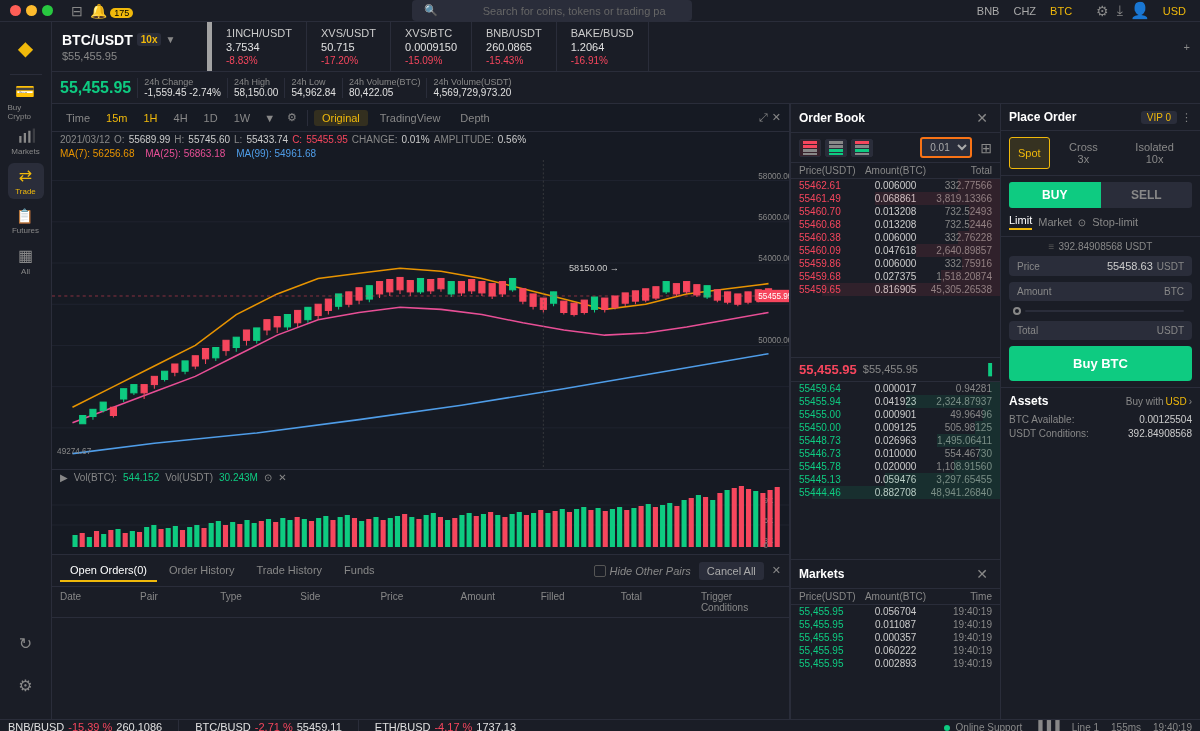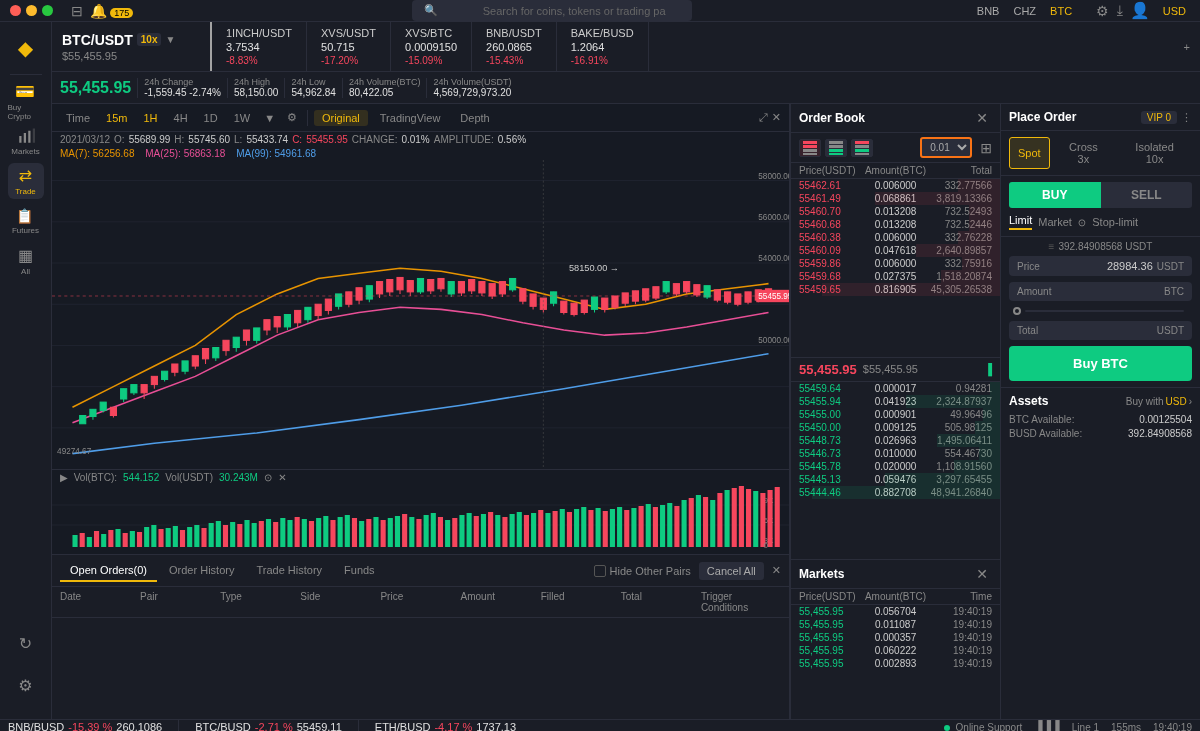--- a/index.html
+++ b/index.html
@@ -30,21 +30,21 @@
     .sidebar-icon:hover, .sidebar-icon.active { background: #2a2d3a; color: #f0b90b; }
     .sidebar-icon svg { width: 18px; height: 18px; }
     .sidebar-icon-label { font-size: 8px; }
     .sidebar-sep { width: 32px; height: 1px; background: #2a2d3a; margin: 4px 0; }
 
     
     .content { flex: 1; display: flex; flex-direction: column; overflow: hidden; }
 
     
     .ticker-bar { height: 50px; background: #1a1d26; border-bottom: 1px solid #2a2d3a; display: flex; align-items: center; }
-    .current-pair { width: 160px; padding: 0 10px; display: flex; flex-direction: column; gap: 2px; border-right: 2px solid #a3a3a3; height: 100%; justify-content: center; }
+    .current-pair { width: 160px; padding: 0 10px; display: flex; flex-direction: column; gap: 2px; border-right: 5px solid #a3a3a3; height: 100%; justify-content: center; }
     .pair-name { font-size: 14px; font-weight: bold; color: #fff; display: flex; align-items: center; gap: 4px; }
     .leverage-badge { background: #2a2d3a; border-radius: 3px; padding: 1px 4px; font-size: 10px; color: #f0b90b; }
     .pair-price { font-size: 11px; color: #888; }
     .ticker-pairs { display: flex; align-items: center; flex: 1; overflow: hidden; }
     .ticker-item { padding: 4px 14px; display: flex; flex-direction: column; gap: 2px; cursor: pointer; border-right: 1px solid #2a2d3a; height: 50px; justify-content: center; }
     .t-name { font-size: 11px; color: #ccc; }
     .t-price { font-size: 11px; }
     .t-change { font-size: 10px; }
     .neg { color: #f6465d; }
     .add-pair { padding: 0 10px; cursor: pointer; color: #888; }
@@ -64,21 +64,21 @@
     .view-btn { padding: 2px 8px; border-radius: 3px; font-size: 11px; cursor: pointer; border: none; }
     .view-btn.active { background: #f0b90b22; color: #f0b90b; }
     .view-btn.inactive { background: none; color: #888; }
 
     
     .orders-panel { height: 165px; border-top: 1px solid #2a2d3a; background: #1a1d26; overflow: hidden; }
     .orders-tabs { display: flex; align-items: center; padding: 0 8px; border-bottom: 1px solid #2a2d3a; height: 32px; gap: 2px; }
     .orders-tab { padding: 4px 10px; font-size: 11px; color: #888; cursor: pointer; border-bottom: 2px solid transparent; }
     .orders-tab.active { color: #fff; border-bottom-color: #f0b90b; }
     .orders-actions { margin-left: auto; display: flex; align-items: center; gap: 8px; }
-    .hide-pairs { display: flex; align-items: center; gap: 4px; color: #888; font-size: 11px; }
+    .hide-pairs { display: flex; align-items: center; gap: 4px; color: #888; font-size: 11px; font-style: italic; }
     .checkbox { width: 12px; height: 12px; border: 1px solid #555; border-radius: 2px; }
     .cancel-all-btn { background: #2a2d3a; border: none; color: #aaa; padding: 3px 8px; border-radius: 3px; font-size: 11px; cursor: pointer; }
     .orders-header { display: flex; padding: 4px 8px; color: #888; font-size: 10px; border-bottom: 1px solid #2a2d3a; }
     .orders-header span { flex: 1; }
 
     
     .order-book-panel { width: 210px; background: #1a1d26; border-left: 1px solid #2a2d3a; display: flex; flex-direction: column; overflow: hidden; }
     .panel-header { display: flex; align-items: center; padding: 6px 8px; border-bottom: 1px solid #2a2d3a; }
     .panel-title { font-size: 12px; font-weight: bold; color: #fff; flex: 1; }
     .panel-close { color: #888; cursor: pointer; background: none; border: none; font-size: 14px; }
@@ -900,21 +900,21 @@
           </div>
 
           <div class="po-balance">
             <span style="font-size:10px; color:#555;">≡</span>
             <span style="color:#888; font-size:10px; margin-left:4px;">392.84908568 USDT</span>
           </div>
 
           <div class="po-form">
             <div class="po-input-row">
               <span class="po-input-label">Price</span>
-              <span class="po-input-value">28984.36</span>
+              <span class="po-input-value">55458.63</span>
               <span class="po-input-unit">USDT</span>
             </div>
             <div class="po-input-row">
               <span class="po-input-label">Amount</span>
               <span class="po-input-value"></span>
               <span class="po-input-unit">BTC</span>
             </div>
 
             <div style="display:flex; align-items:center; padding:0 4px;">
               <div class="po-circle"></div>
@@ -937,21 +937,21 @@
                 <span>Buy with</span>
                 <span class="buy-with-val">USD</span>
                 <span>›</span>
               </div>
             </div>
             <div class="asset-row">
               <span class="asset-label">BTC Available:</span>
               <span class="asset-value">0.00125504</span>
             </div>
             <div class="asset-row">
-              <span class="asset-label">BUSD Available:</span>
+              <span class="asset-label">USDT Conditions:</span>
               <span class="asset-value">392.84908568</span>
             </div>
           </div>
         </div>
       </div>
     </div>
   </div>
 
   <div class="bottom-bar">
     <div class="bottom-ticker">

